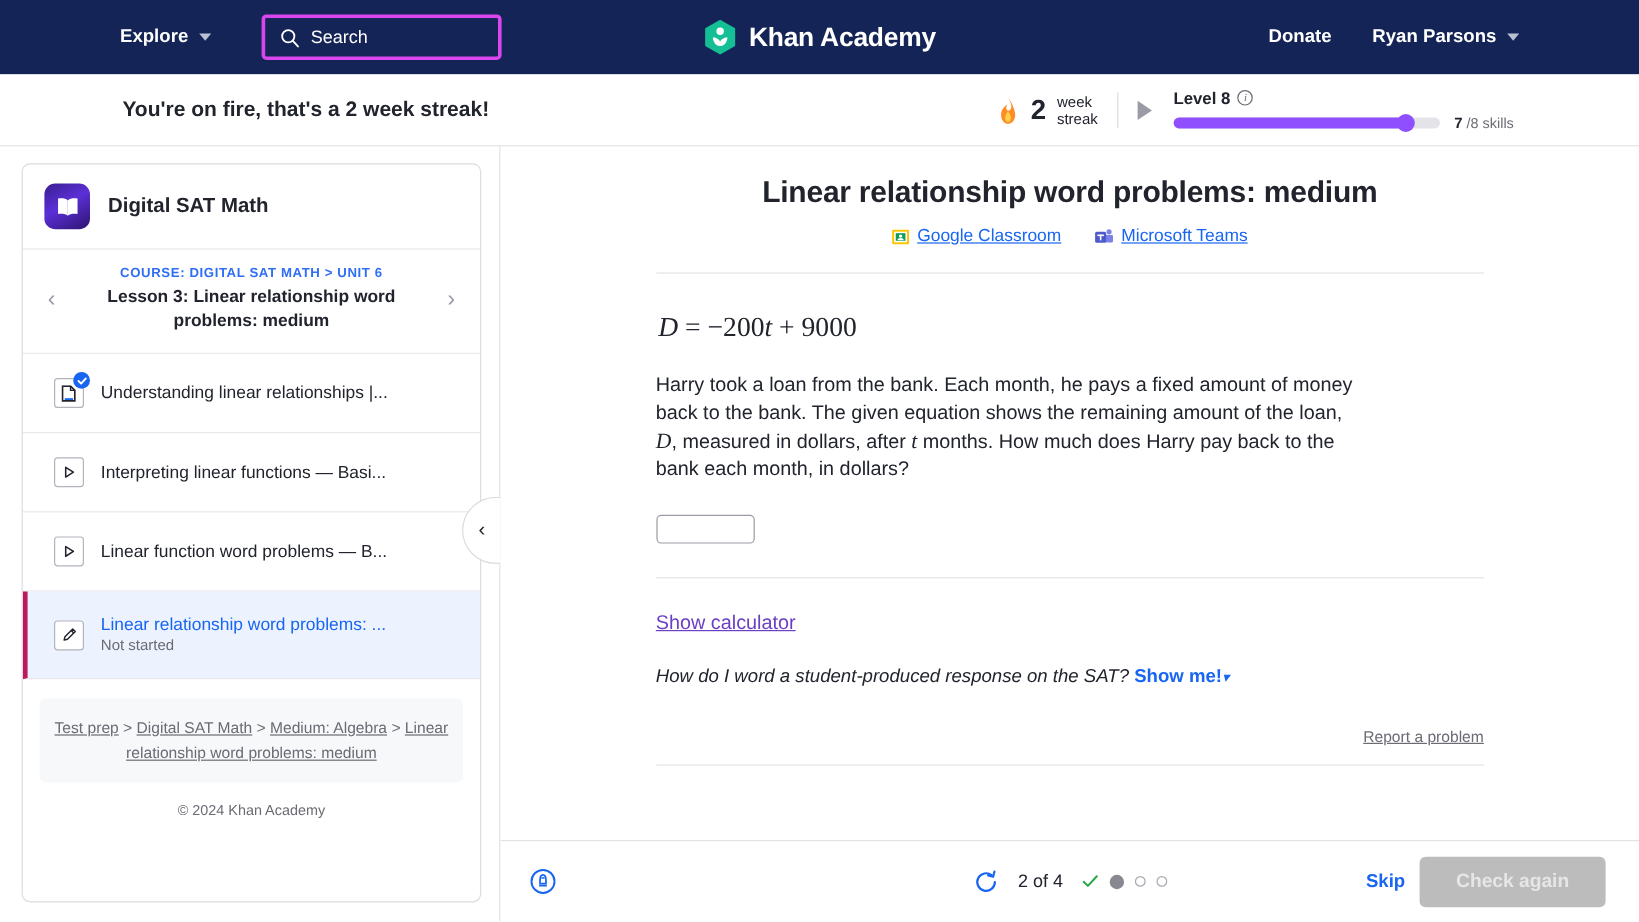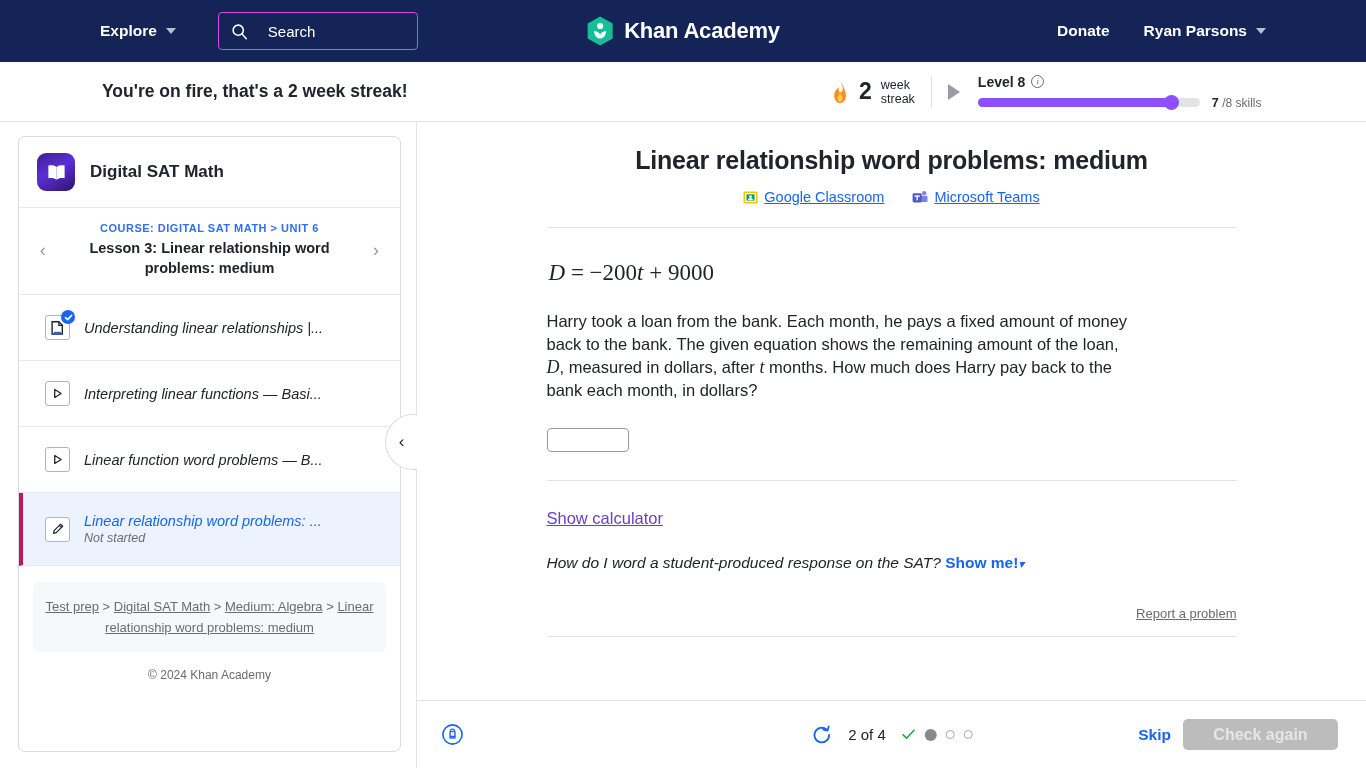--- a/index.html
+++ b/index.html
@@ -25,22 +25,22 @@
   }
   .caret-down {
     width: 0; height: 0;
     border-left: 5px solid transparent;
     border-right: 5px solid transparent;
     border-top: 6px solid #b8c0d4;
   }
   .searchbox {
     margin-left: 42px;
     width: 200px; height: 38px;
-    border: 1px solid #d946ef; border-radius: 4px;
-    display: flex; align-items: center; gap: 20px;
+    border: 3px solid #d946ef; border-radius: 4px;
+    display: flex; align-items: center; gap: 9px;
     padding: 0 12px;
     cursor: text;
   }
   .search-icon { width: 17px; height: 17px; flex: 0 0 auto; }
   .search-placeholder { color: #ffffff; font-size: 15px; }
   .brand {
     position: absolute; left: 50%; transform: translateX(-50%);
     display: flex; align-items: center; gap: 10px;
   }
   .brand-name { color: #ffffff; font-size: 22px; font-weight: bold; letter-spacing: -0.2px; }
@@ -168,21 +168,21 @@
     border: 1px solid #b4b4bc; border-radius: 3px;
     display: flex; align-items: center; justify-content: center;
     position: relative; background: #fff;
   }
   .check-badge {
     position: absolute; top: -6px; right: -6px;
     width: 14px; height: 14px; border-radius: 50%;
     background: #1865f2;
     display: flex; align-items: center; justify-content: center;
   }
-  .item-txt { flex: 1; min-width: 0; font-style: italic; }
+  .item-txt { flex: 1; min-width: 0; }
   .item-title {
     font-size: 14.5px; color: #21242c;
     white-space: nowrap; overflow: hidden; text-overflow: ellipsis;
   }
   .lesson-item.active .item-title { color: #1865f2; }
   .item-sub { font-size: 12.5px; color: #6b6b74; margin-top: 2px; }
   .crumb-box {
     margin: 16px 14px 0;
     background: #f7f8fa; border-radius: 5px;
     padding: 14px 12px; text-align: center;
@@ -286,21 +286,21 @@
   .right-group {
     margin-left: auto; display: flex; align-items: center; gap: 12px;
   }
   .skip-btn {
     color: #1865f2; font-size: 15.5px; font-weight: bold;
     text-decoration: none; cursor: pointer;
   }
   .check-btn {
     background: #bcbcbc; color: #e6e6e6;
     border: none; border-radius: 5px;
-    width: 155px; height: 31px;
+    width: 155px; height: 42px;
     font-family: "Liberation Sans", sans-serif;
     font-size: 16px; font-weight: bold;
     cursor: default;
   }
 </style>
 </head>
 <body>
 
 <div class="topnav">
   <div class="explore">

